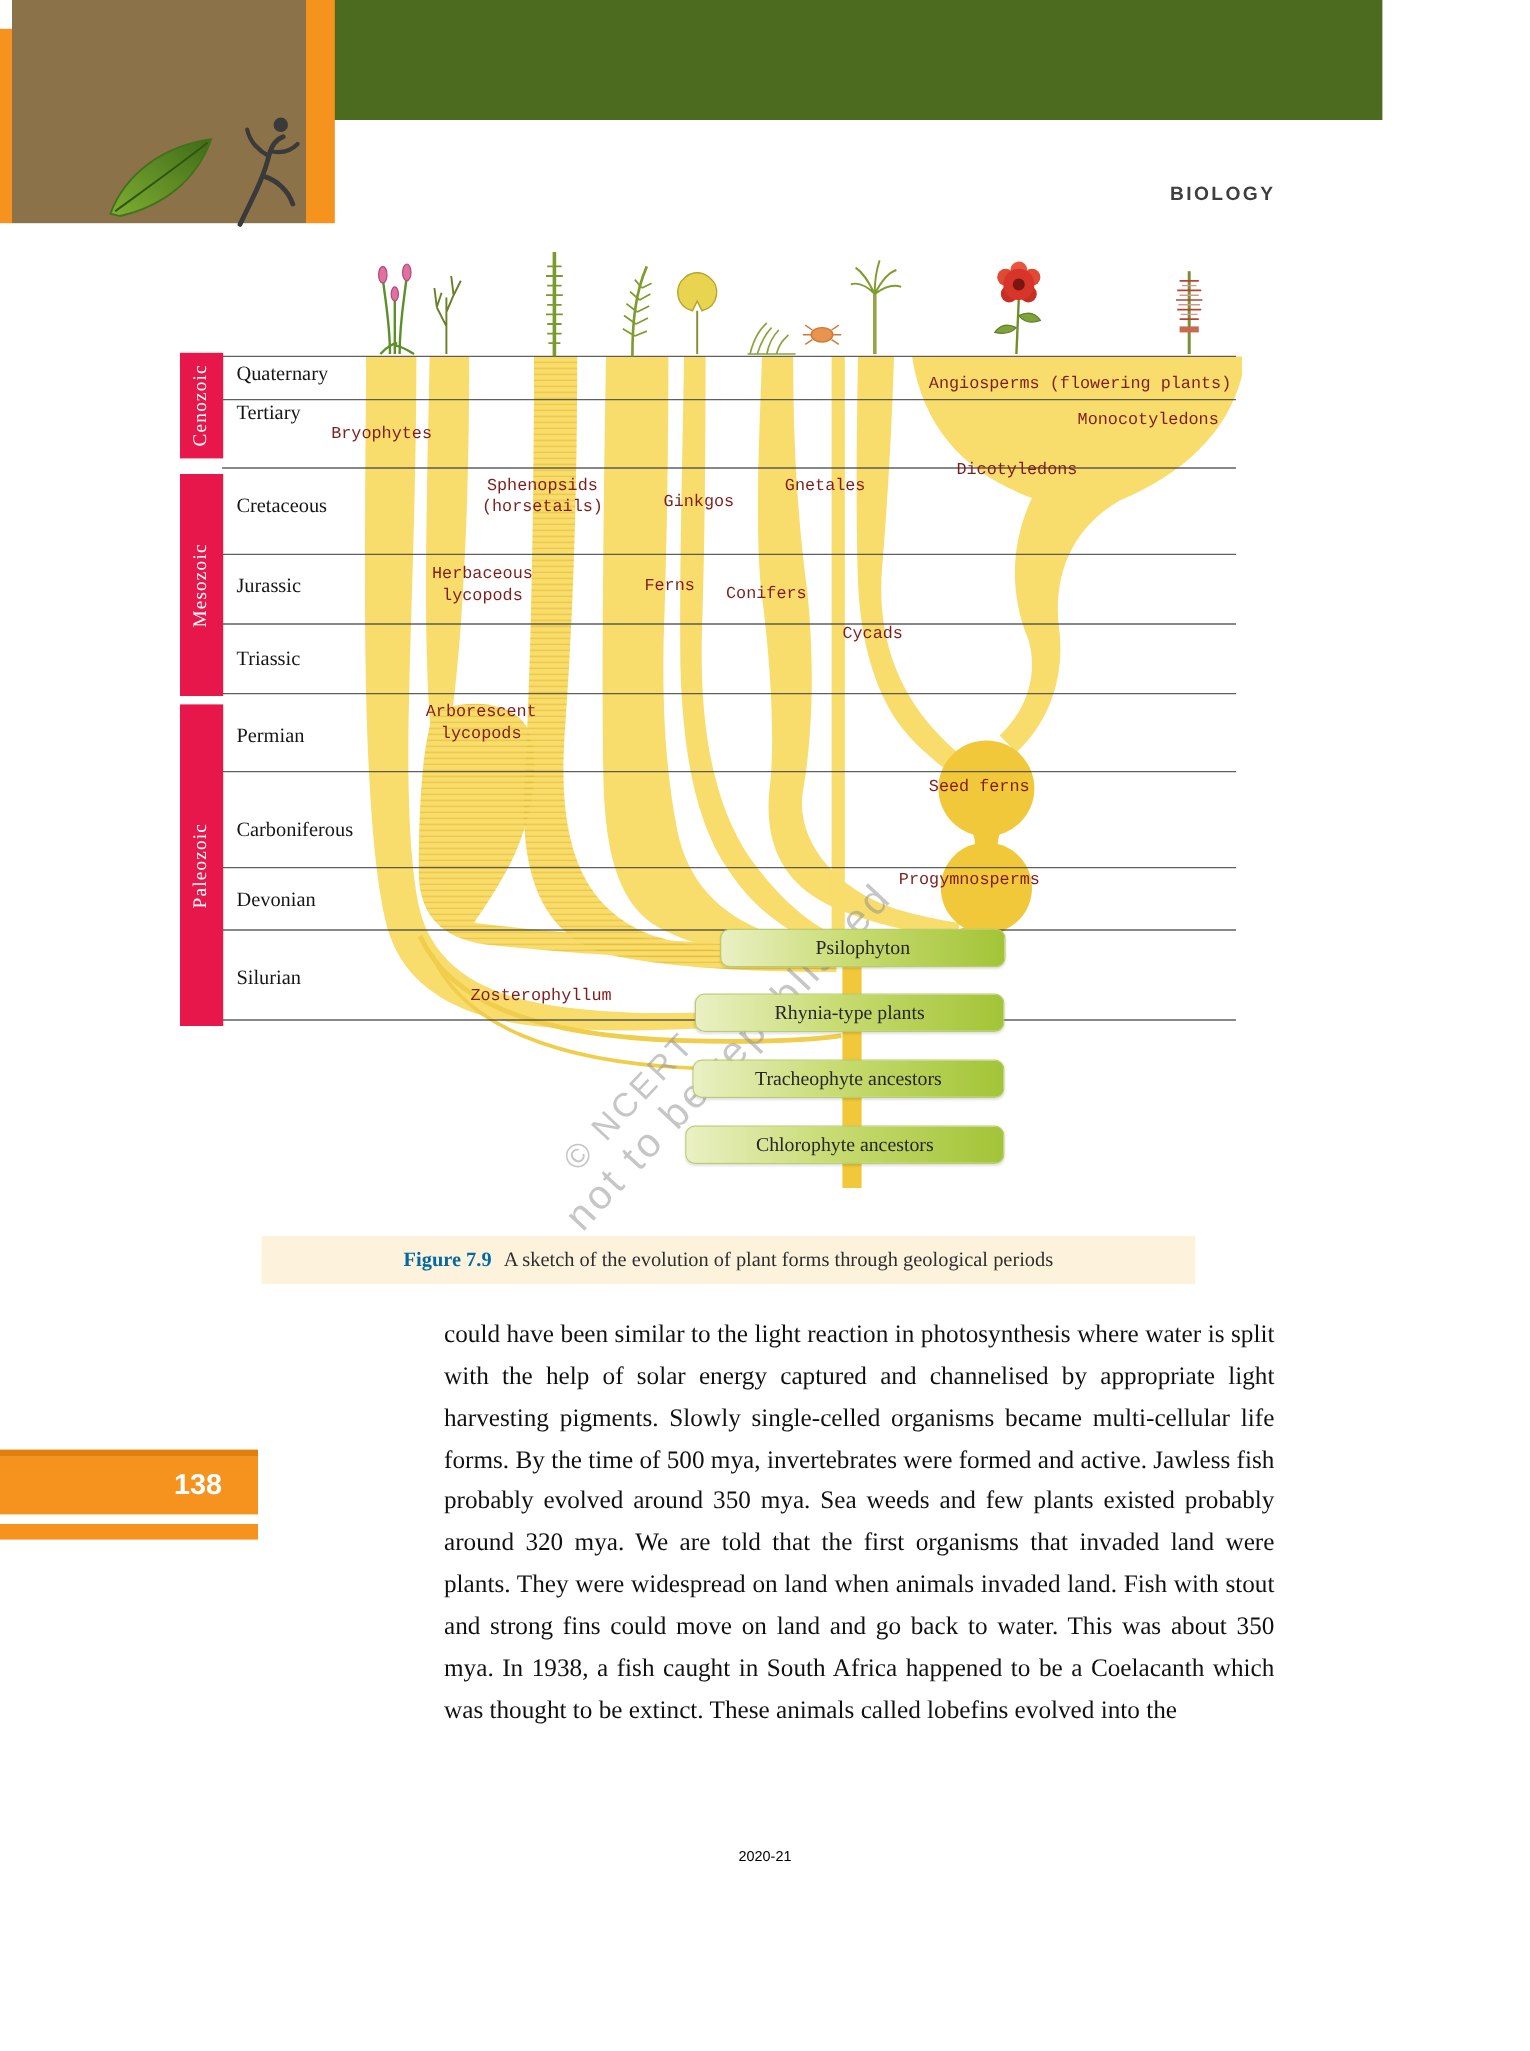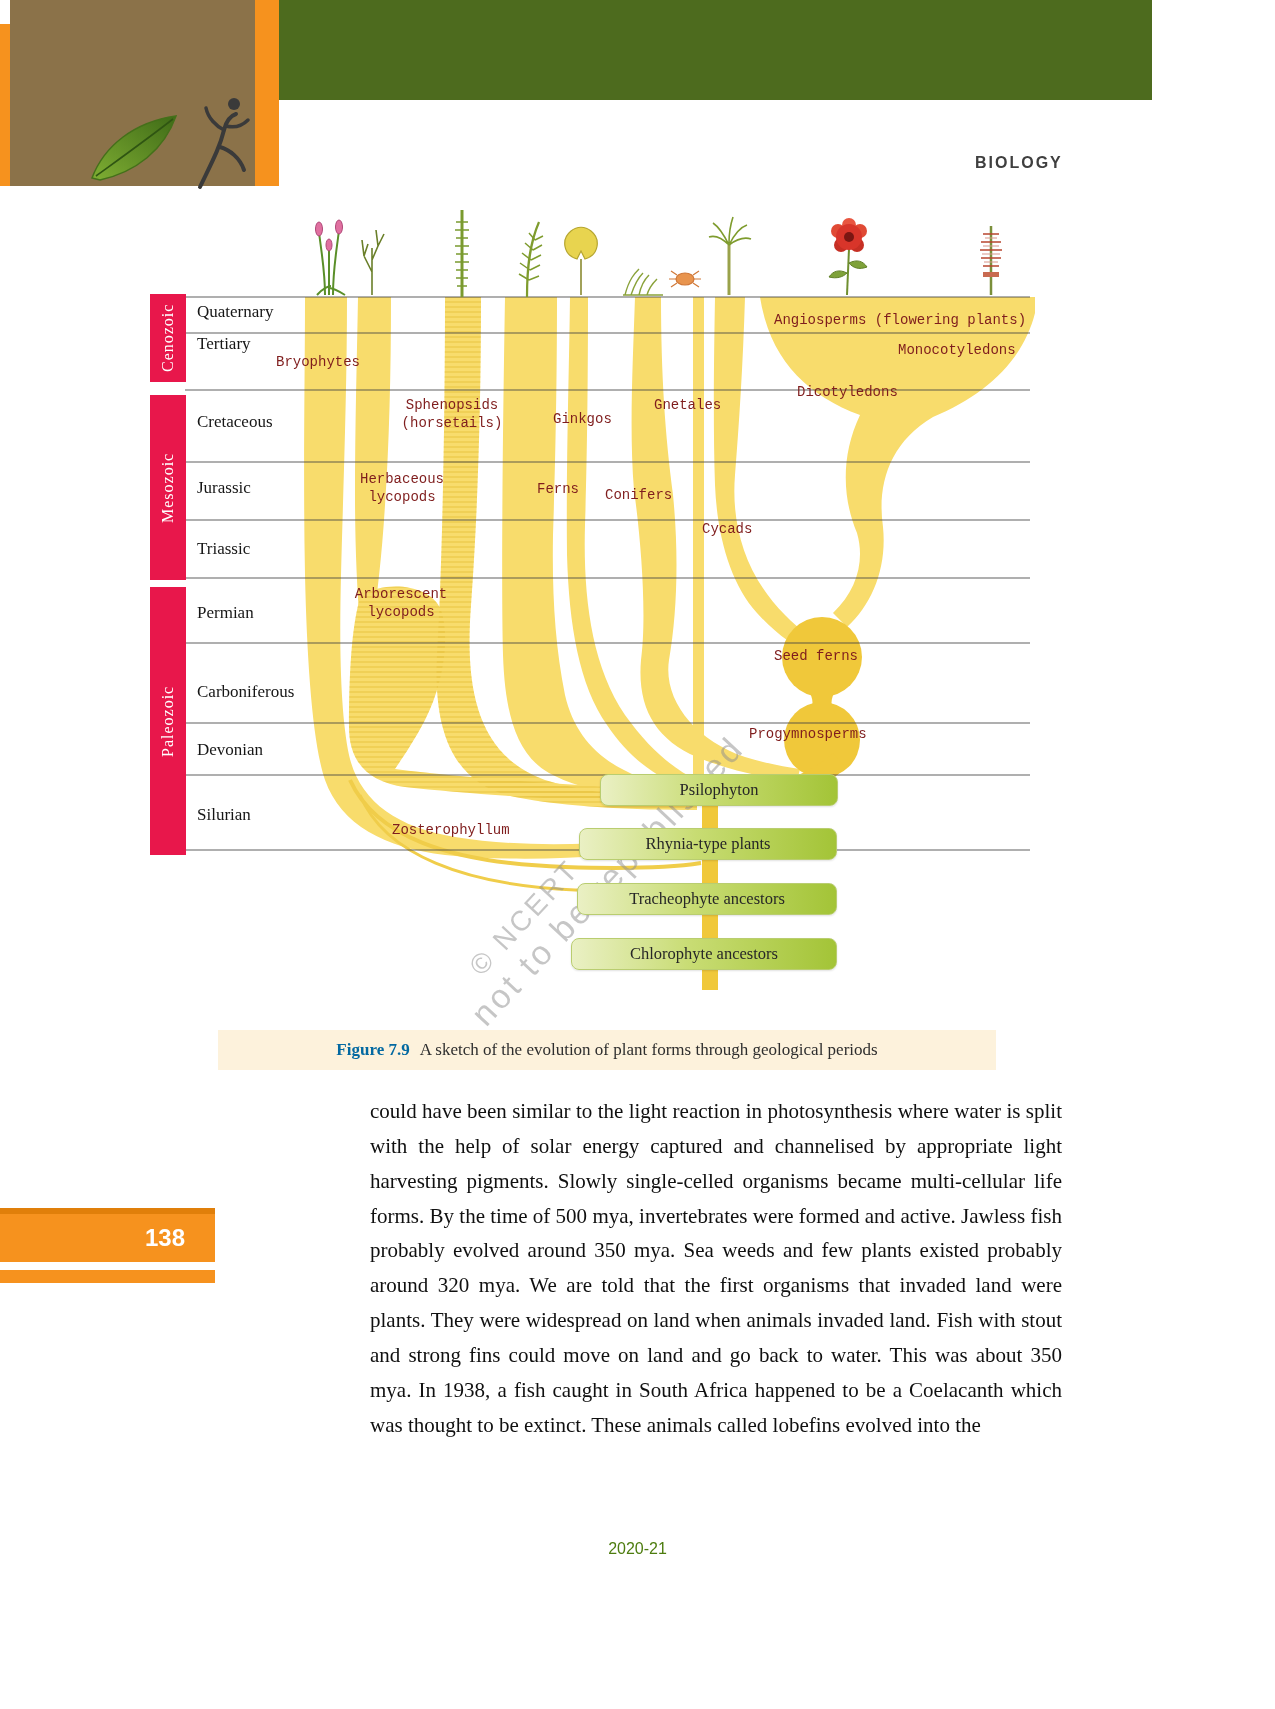--- a/index.html
+++ b/index.html
@@ -32,21 +32,21 @@
 
   
   .bodytext { left:370px; top:1094px; width:692px; font-size:21px; line-height:1.66; text-align:justify; color:#101010; }
 
   
   .pn-strip1 { left:0; top:1208px; width:215px; height:6px;  background:var(--accent-orange-dark,#e07f0a); }
   .pn-block  { left:0; top:1214px; width:215px; height:48px; background:var(--accent-orange,#f6921e); display:flex; align-items:center; justify-content:flex-end; padding-right:30px; }
   .pn-block span { color:#ffffff; font-family:"Liberation Sans",sans-serif; font-weight:bold; font-size:24px; }
   .pn-strip2 { left:0; top:1270px; width:215px; height:13px; background:var(--accent-orange,#f6921e); }
 
-  .footer-year { left:0; top:1540px; width:1275px; text-align:center; font-family:"Liberation Sans",sans-serif; font-size:16px; color:#4d7c0f; }
+  .footer-year { left:0; top:1540px; width:1275px; text-align:center; font-family:"Liberation Sans",sans-serif; font-size:12px; color:#000000; }
 </style>
 </head>
 <body>
 
 <div class="page">
 
   <div class="abs band-green"></div>
   <div class="abs block-brown"></div>
   <div class="abs strip-left"></div>
   <div class="abs strip-mid"></div>

